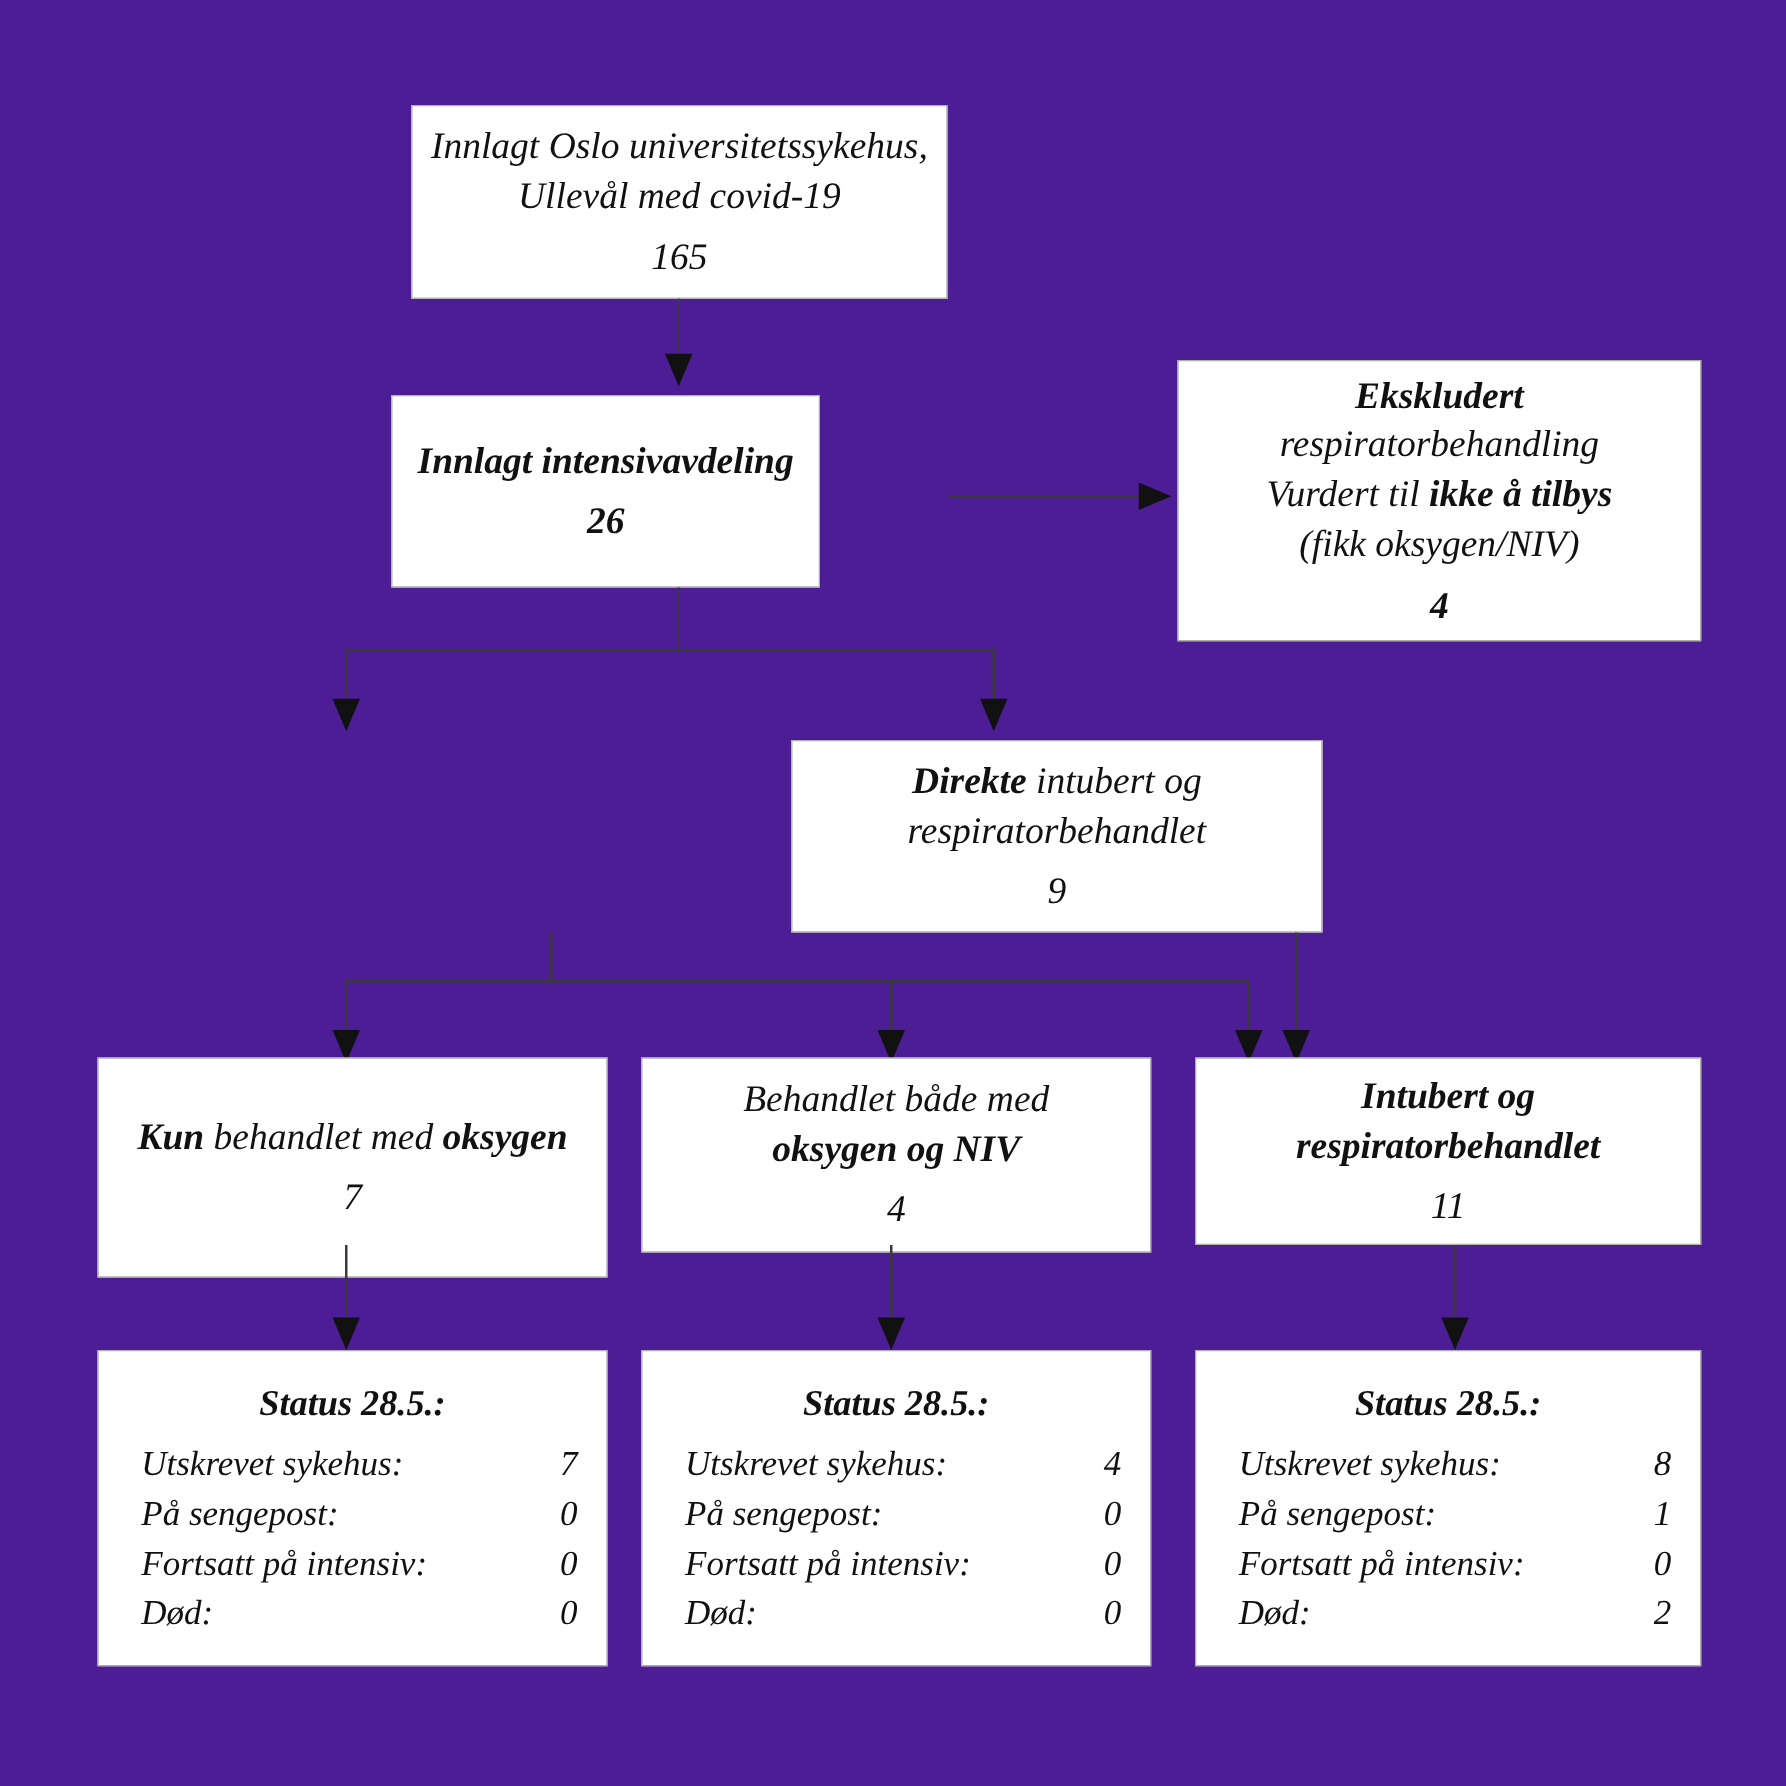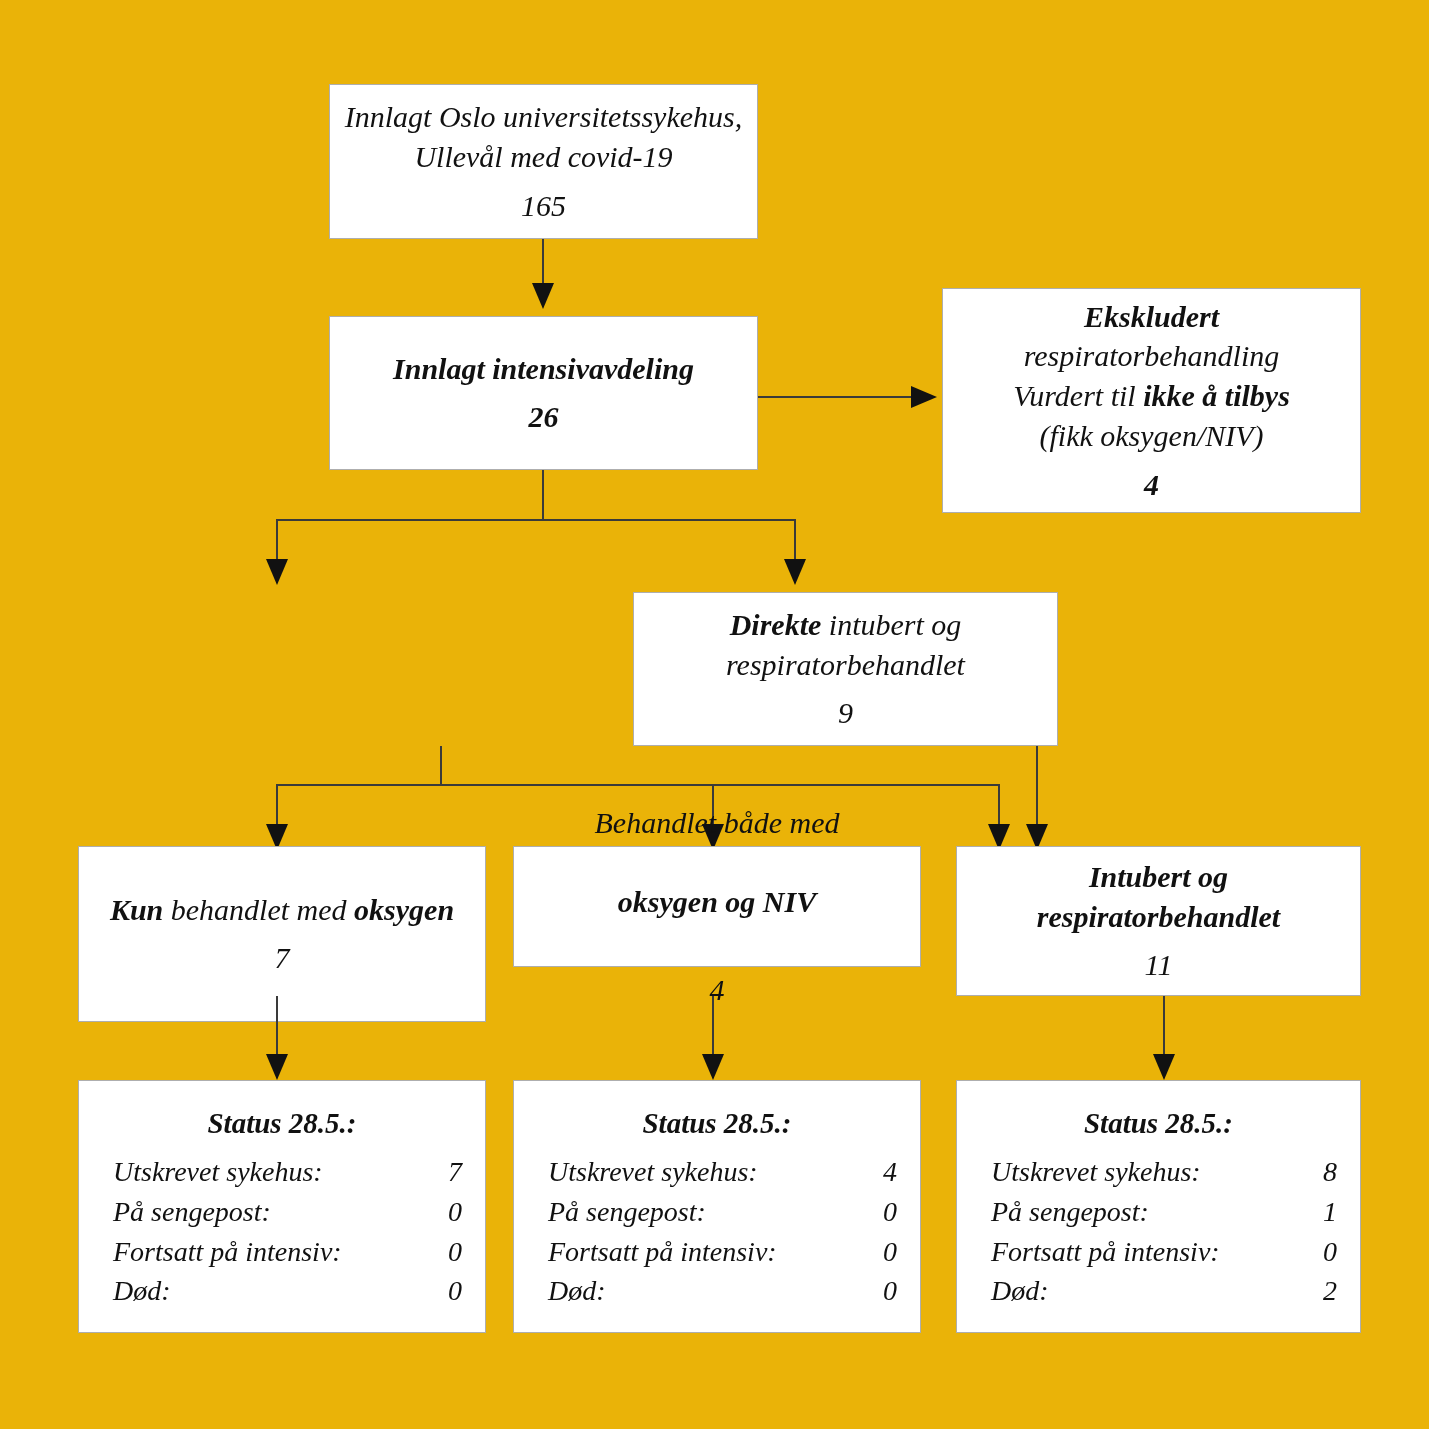--- a/index.html
+++ b/index.html
@@ -4,21 +4,21 @@
 <style>
   html, body {
     margin: 0;
     padding: 0;
     background: #f3f2f0;
   }
   #canvas {
     position: relative;
     width: 1429px;
     height: 1429px;
-    background: #eab308;
+    background: #4c1d95;
     font-family: "Liberation Serif", "DejaVu Serif", serif;
     overflow: hidden;
   }
   .node {
     position: absolute;
     background: #ffffff;
     border: 1.5px solid #aeaeae;
     box-sizing: border-box;
     display: flex;
     flex-direction: column;
@@ -99,21 +99,21 @@
 
   <div class="node" style="left:329px; top:84px; width:429px; height:155px;">
     <span class="line fs30">Innlagt Oslo universitetssykehus,</span>
     <span class="line fs30">Ullevål med covid-19</span>
     <span class="count fs30">165</span>
   </div>
 
   <div class="vline" style="left:542px; top:239px; height:46px;"></div>
   <div class="arrow-down" style="left:532px; top:283px;"></div>
 
-  <div class="node" style="left:329px; top:316px; width:429px; height:154px;">
+  <div class="node" style="left:313px; top:316px; width:343px; height:154px;">
     <span class="line fs30 b">Innlagt intensivavdeling</span>
     <span class="count fs30 b">26</span>
   </div>
 
   <div class="hline" style="left:758px; top:396px; width:155px;"></div>
   <div class="arrow-right" style="left:911px; top:386px;"></div>
 
   <div class="node" style="left:942px; top:288px; width:419px; height:225px;">
     <span class="line fs30 b">Ekskludert</span>
     <span class="line fs30">respiratorbehandling</span>
@@ -146,21 +146,21 @@
   <div class="arrow-down" style="left:988px; top:824px;"></div>
 
   <div class="vline" style="left:1036px; top:746px; height:80px;"></div>
   <div class="arrow-down" style="left:1026px; top:824px;"></div>
 
   <div class="node" style="left:78px; top:846px; width:408px; height:176px;">
     <span class="line fs30"><span class="b">Kun</span><span> behandlet med </span><span class="b">oksygen</span></span>
     <span class="count fs30">7</span>
   </div>
 
-  <div class="node" style="left:513px; top:846px; width:408px; height:121px;gap:39px;">
+  <div class="node" style="left:513px; top:846px; width:408px; height:156px;">
     <span class="line fs30">Behandlet både med</span>
     <span class="line fs30 b">oksygen og NIV</span>
     <span class="count fs30">4</span>
   </div>
 
   <div class="node" style="left:956px; top:846px; width:405px; height:150px;">
     <span class="line fs30 b">Intubert og</span>
     <span class="line fs30 b">respiratorbehandlet</span>
     <span class="count fs30">11</span>
   </div>

